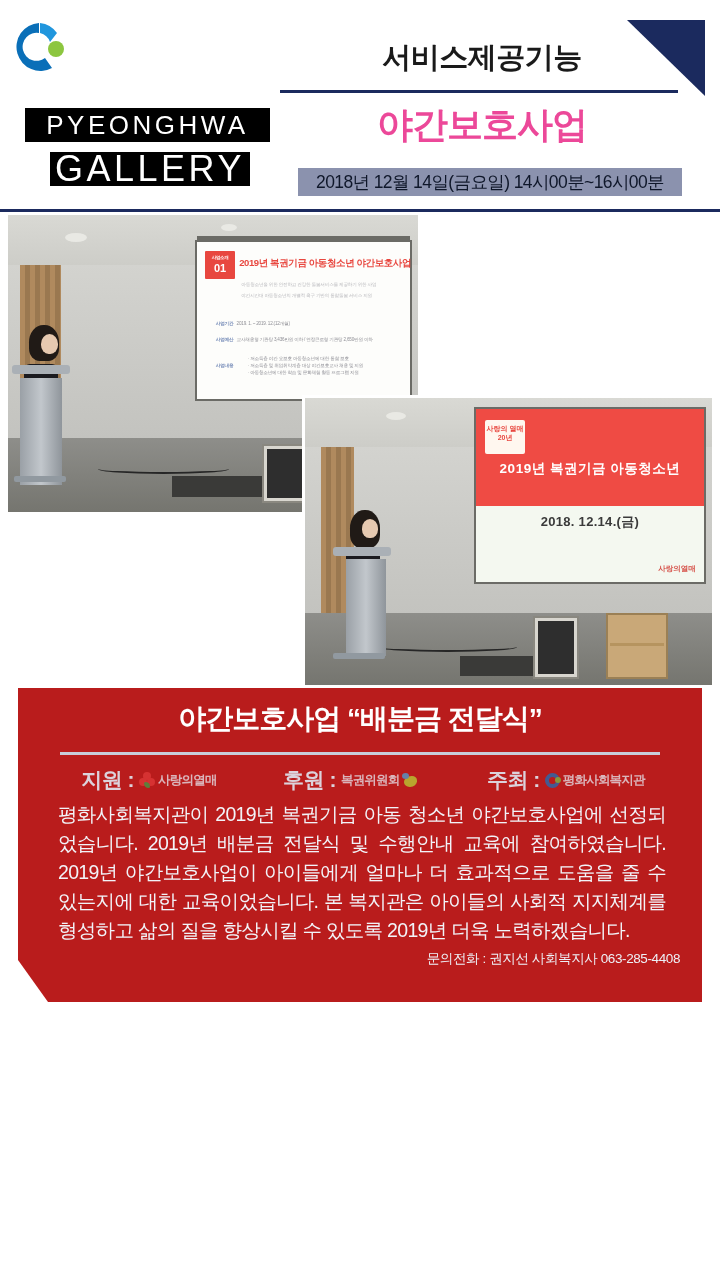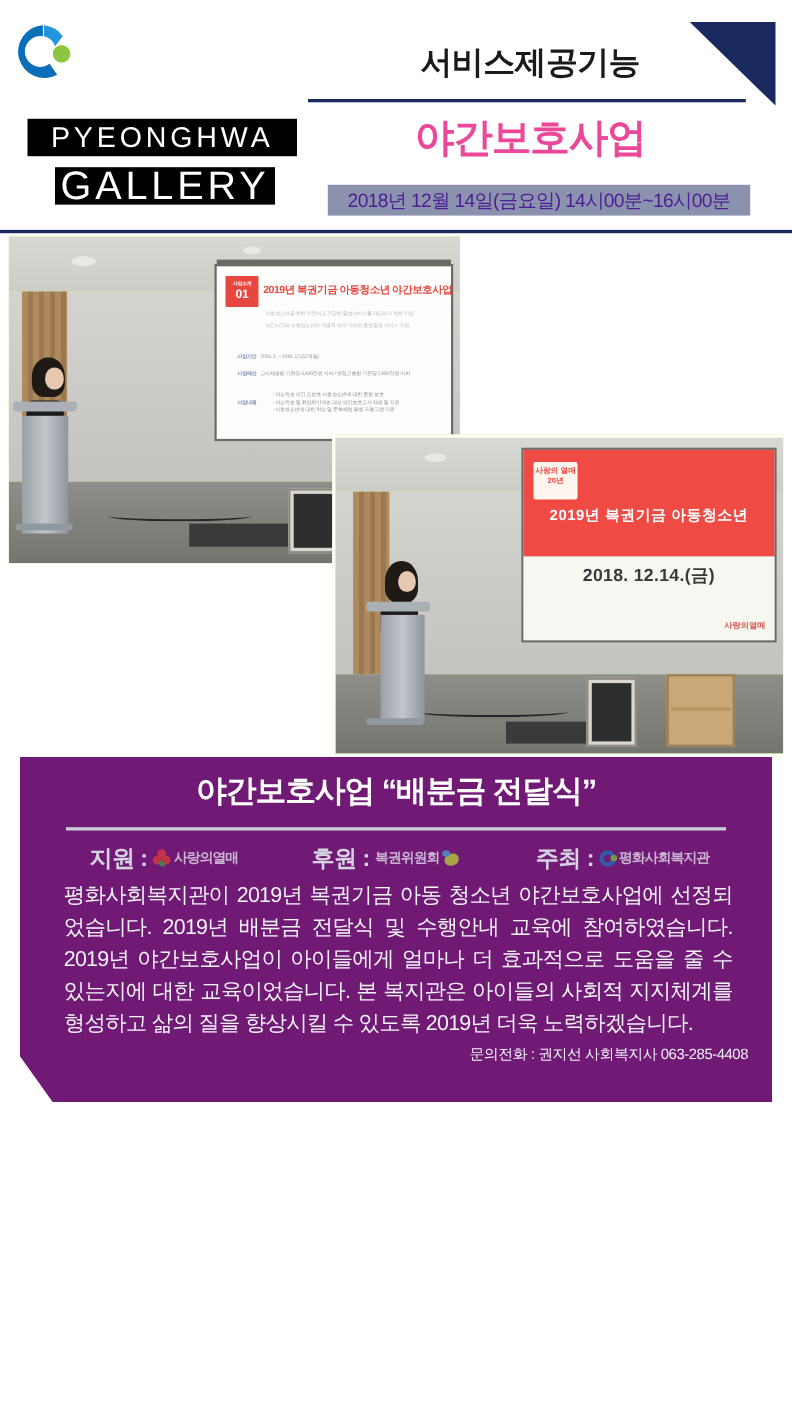--- a/index.html
+++ b/index.html
@@ -58,21 +58,21 @@
     position:absolute; left:280px; top:90px; width:398px; height:3px;
     background:#1b2a5e;
   }
   .header-subtitle {
     position:absolute; left:282px; top:100px; width:400px;
     text-align:center; font-size:36px; font-weight:800;
     color:#ec4899; letter-spacing:-1px; line-height:50px;
   }
   .header-datebar {
     position:absolute; left:298px; top:168px; width:384px; height:28px;
-    background:#8b92ae; color:#4c1d95;
+    background:#8b92ae; color:#0f172a;
     font-size:17.5px; line-height:28px; text-align:center;
     letter-spacing:-0.6px; white-space:nowrap;
   }
   .header-bottom-rule {
     position:absolute; left:0; top:209px; width:720px; height:3px;
     background:#1b2a5e;
   }
 
   
   .photos { position:absolute; left:0; top:215px; width:720px; height:470px; }
@@ -129,35 +129,35 @@
   .slide2-stamp {
     position:absolute; background:#fff7ef; border-radius:2px;
     color:#e8473f; font-weight:800; text-align:center; overflow:hidden;
   }
   .slide2-title {
     position:absolute; width:100%; text-align:center; color:#fff;
     font-weight:800; font-size:13.5px; line-height:19px; letter-spacing:0.5px;
   }
   .slide2-date {
     position:absolute; width:100%; text-align:center; color:#3a3a3a;
-    font-weight:700; font-size:16px; letter-spacing:0.3px;
+    font-weight:700; font-size:13px; letter-spacing:0.3px;
   }
   .slide2-logo {
     position:absolute; right:8px; bottom:8px; color:#d6534b;
     font-size:7.5px; font-weight:700; white-space:nowrap;
   }
   .rack { position:absolute; background:#d8d6cf; border:2px solid #8a8880; }
   .rack-inner { position:absolute; inset:3px; background:#2e2e2e; }
   .cart { position:absolute; background:#c9a878; border:2px solid #9b8055; }
   .cart-shelf { position:absolute; left:2px; right:2px; height:3px; background:#b6945f; }
 
   
   .blue-panel {
     position:absolute; left:18px; top:688px; width:684px; height:314px;
-    background:#701a75;
+    background:#b91c1c;
     clip-path:polygon(0 0, 100% 0, 100% 100%, 30px 100%, 0 calc(100% - 42px));
   }
   .panel-title {
     position:absolute; left:0; top:12px; width:100%;
     text-align:center; color:#ffffff; font-size:28px; font-weight:800;
     letter-spacing:-1px; line-height:38px;
   }
   .panel-rule {
     position:absolute; left:42px; top:64px; width:600px; height:3px;
     background:#c9ccd9;

